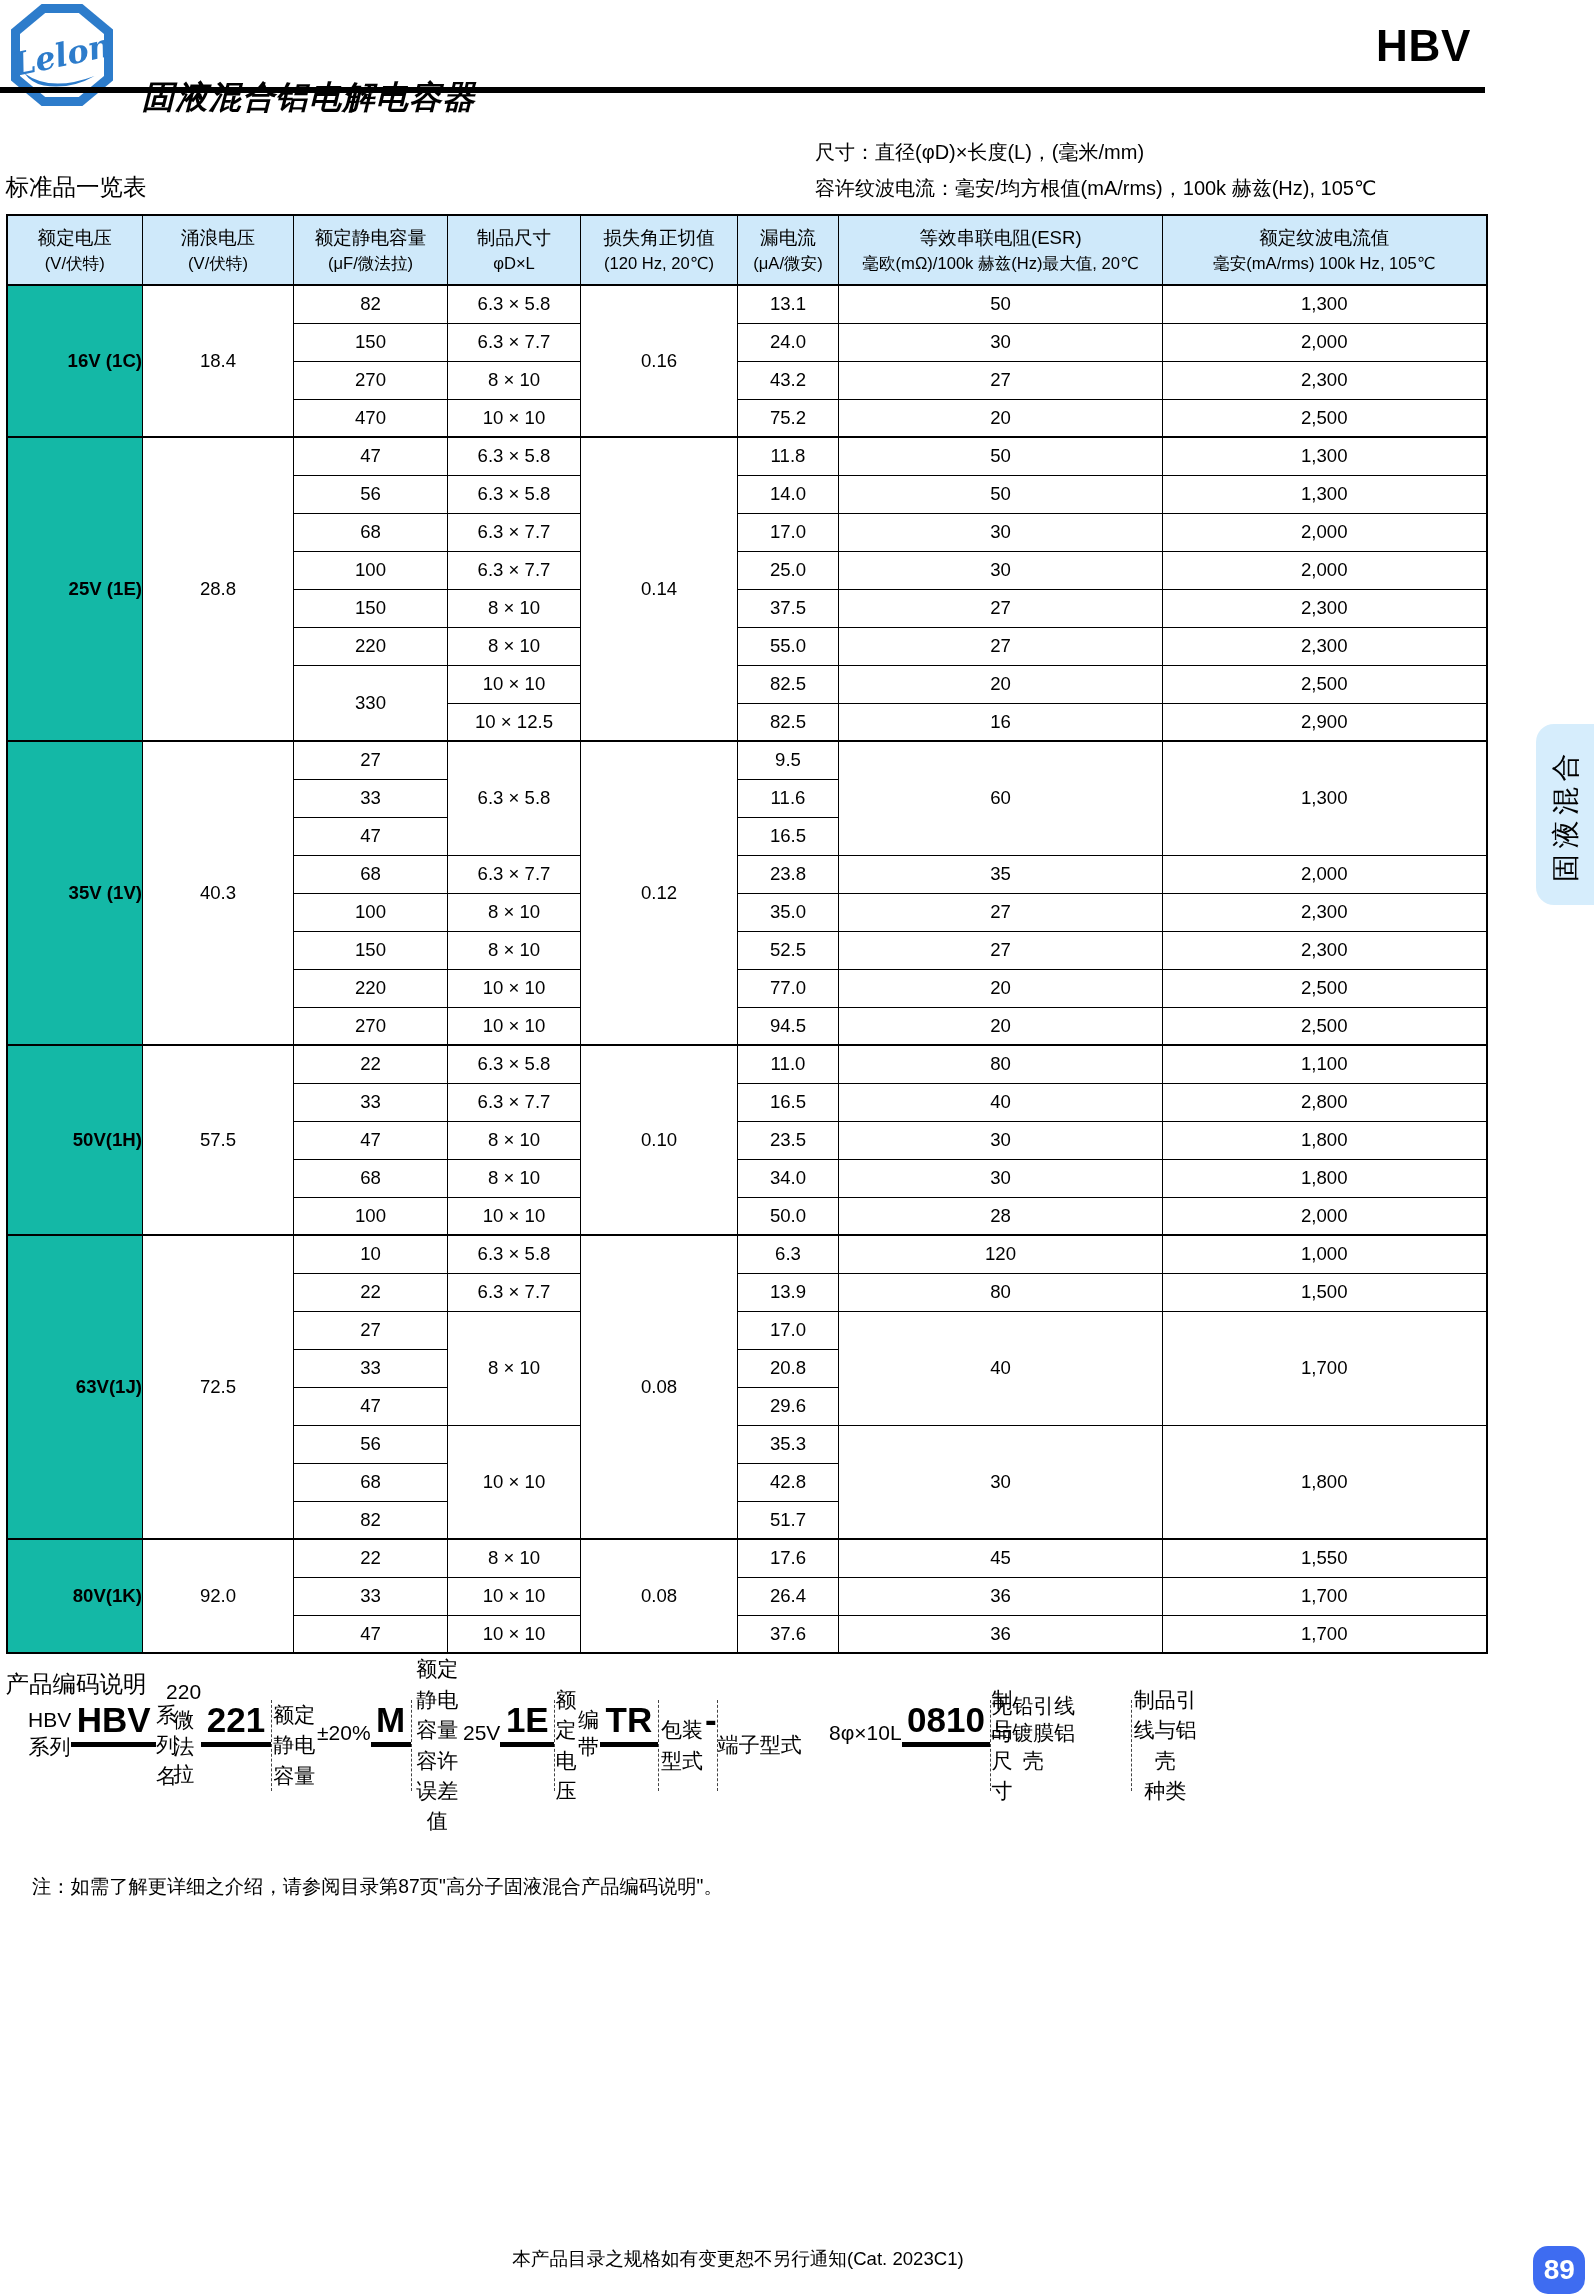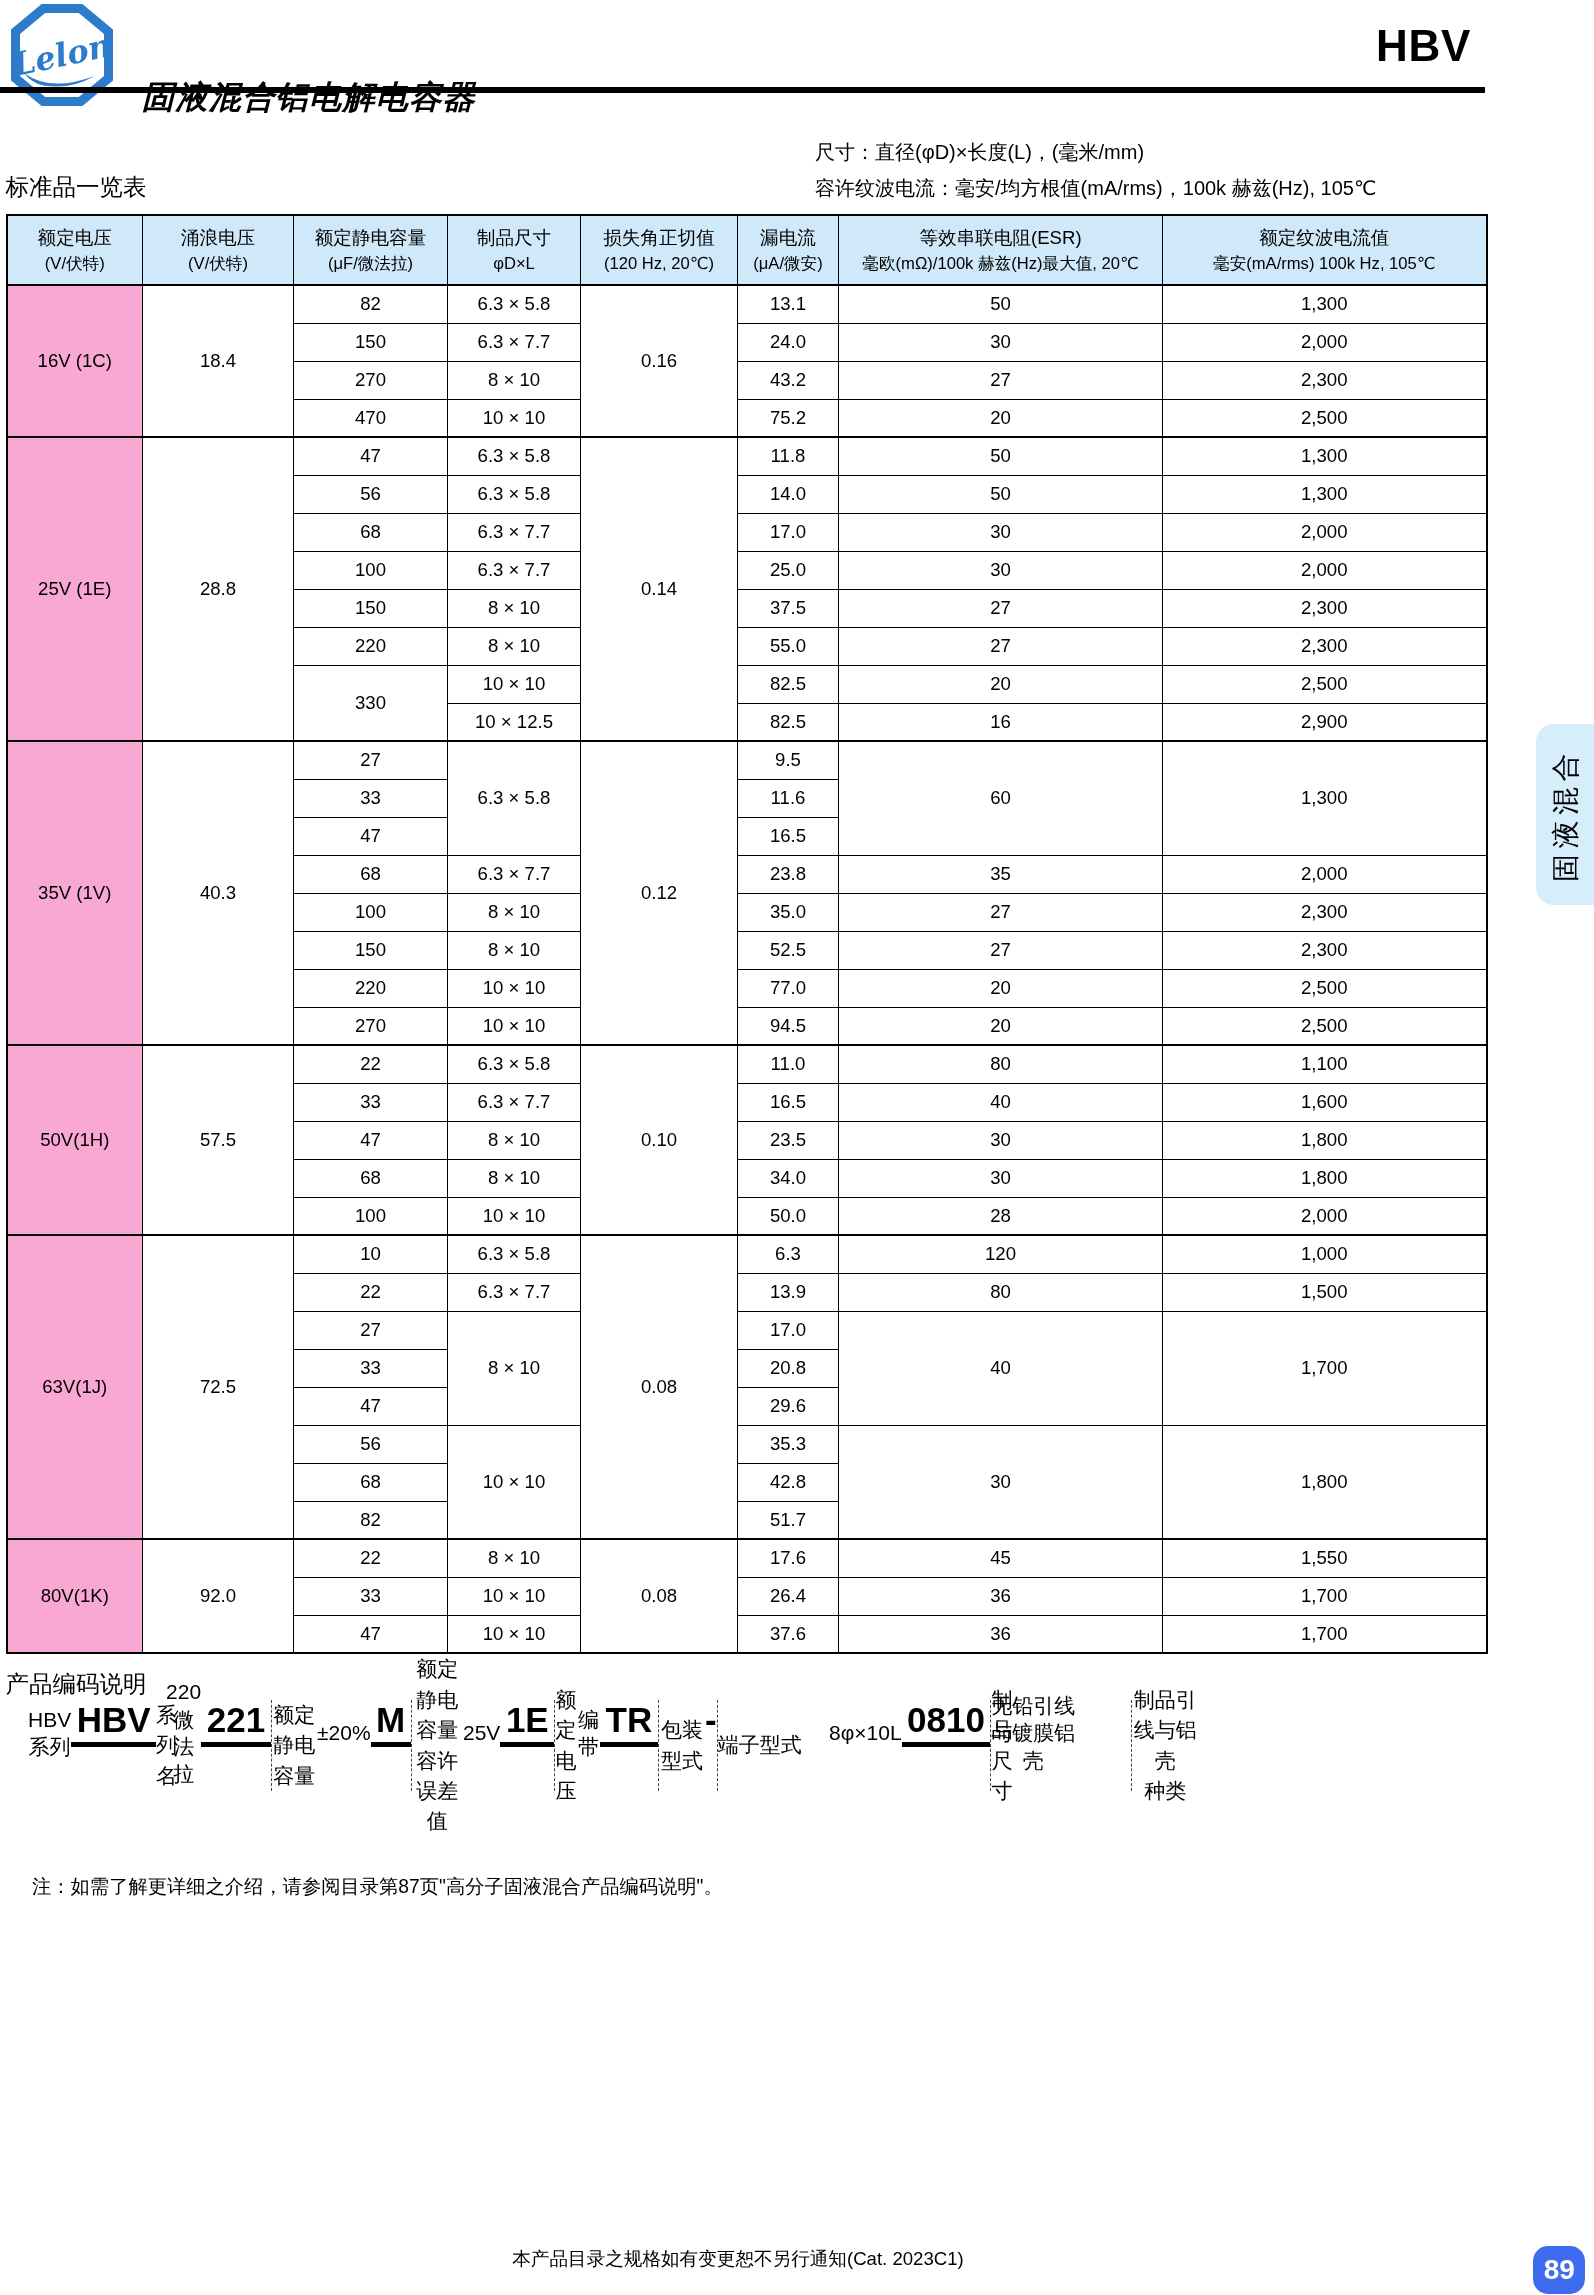--- a/index.html
+++ b/index.html
@@ -26,21 +26,21 @@
 
   
   #spec-table{position:absolute;left:5.5px;top:214px;width:1479px;border-collapse:collapse;
     table-layout:fixed;text-align:center;font-size:18.6px;border:2.1px solid #000;}
   #spec-table th,#spec-table td{border:1.4px solid #000;padding:0;vertical-align:middle;}
   #spec-table thead th{background:#cfe9fa;height:68px;font-weight:normal;border-bottom:2.1px solid #000;}
   #spec-table thead .l1{display:block;font-size:18.6px;line-height:1.35;}
   #spec-table thead .l2{display:block;font-size:16.6px;line-height:1.35;margin-top:2.8px;}
   #spec-table tbody tr{height:38px;}
   #spec-table tbody tr.group-start td,#spec-table tbody tr.group-start th{border-top:2.8px solid #000;}
-  #spec-table td.col-v{background:#f9a8d4;font-weight:normal;}
+  #spec-table td.col-v{background:#14b8a6;font-weight:bold;text-align:right;}
 
   
   .side-tab{position:absolute;right:0;top:724px;width:59px;height:181px;background:#d6edfc;
     border-radius:18px 0 0 18px;display:flex;align-items:center;justify-content:center;}
   .side-tab span{transform:rotate(-90deg);white-space:nowrap;font-size:28px;letter-spacing:5.5px;}
 
   
   .code-title{position:absolute;left:5.5px;top:1668px;font-size:23.5px;}
   .code-grid{position:absolute;left:28px;top:1700px;display:flex;}
   .code-col{display:flex;flex-direction:row;align-items:stretch;}
@@ -282,21 +282,21 @@
           <td rowspan="5" class="col-t">0.10</td>
           <td class="col-leak">11.0</td>
           <td class="col-esr">80</td>
           <td class="col-ripple">1,100</td>
         </tr>
         <tr>
           <td class="col-cap">33</td>
           <td class="col-size">6.3 × 7.7</td>
           <td class="col-leak">16.5</td>
           <td class="col-esr">40</td>
-          <td class="col-ripple">1,600</td>
+          <td class="col-ripple">2,800</td>
         </tr>
         <tr>
           <td class="col-cap">47</td>
           <td class="col-size">8 × 10</td>
           <td class="col-leak">23.5</td>
           <td class="col-esr">30</td>
           <td class="col-ripple">1,800</td>
         </tr>
         <tr>
           <td class="col-cap">68</td>

